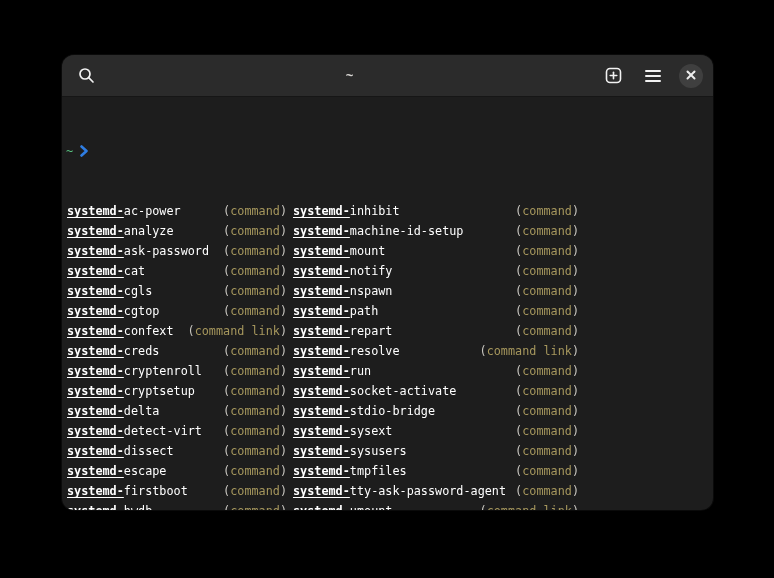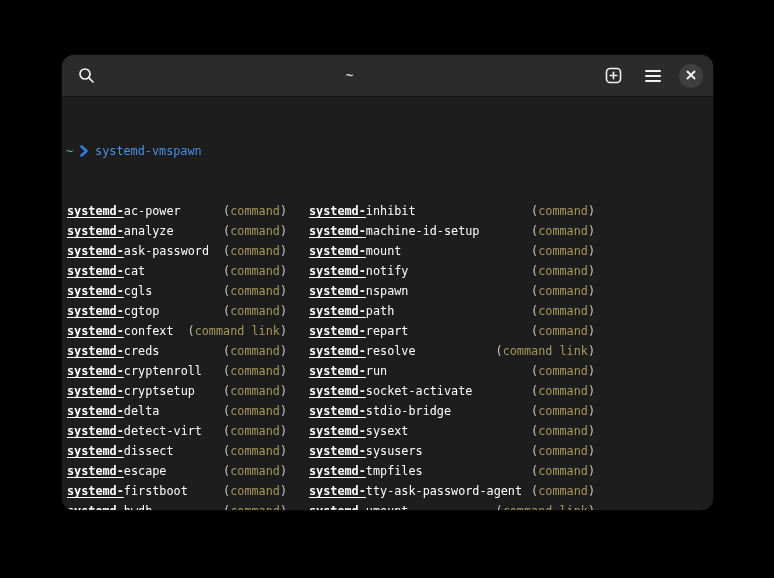--- a/index.html
+++ b/index.html
@@ -39,21 +39,21 @@
   .terminal{
     padding:4px 4px 0 4px;
     font-family:"DejaVu Sans Mono","Liberation Mono",monospace;
     font-size:11.8px;line-height:20px;color:var(--text-fg);
     white-space:pre;cursor:text;
   }
   .prompt-line{height:20px;display:flex;align-items:center;}
   .p-cwd{color:var(--prompt-cwd-fg);}
   .p-chevron{display:inline-flex;align-items:center;margin:0 7px 0 7px;}
   .p-cmd{color:var(--command-fg);}
-  .completions{display:flex;gap:20px;align-items:flex-start;}
+  .completions{display:flex;gap:4px;align-items:flex-start;}
   .col{display:flex;flex-direction:column;}
   .col-0{width:222px;}
   .col-1{width:288px;text-align:center;}
   .item{display:flex;justify-content:space-between;height:20px;align-items:center;padding:0 1px;}
   .cname{color:var(--text-fg);}
   .prefix{font-weight:bold;text-decoration:underline;text-underline-offset:2px;}
   .cdesc .paren{color:var(--paren-fg);}
   .cdesc .dword{color:var(--desc-fg);}
 </style>
 </head>
@@ -103,20 +103,19 @@
   </div>
 
   <div class="terminal">
     <div class="prompt-line">
       <span class="p-cwd">~</span>
       <span class="p-chevron">
         <svg width="8" height="12" viewBox="0 0 8 12" fill="none" stroke="#2f7de2" stroke-width="2.6" stroke-linecap="round" stroke-linejoin="round">
           <polyline points="1.5,1.5 6.5,6 1.5,10.5"></polyline>
         </svg>
       </span>
-      <span class="p-cmd">systemd-vmspawn</span>
     </div>
     <div class="completions">
       <div class="col col-0"><div class="item"><span class="cname"><span class="prefix">systemd-</span>ac-power</span><span class="cdesc"><span class="paren">(</span><span class="dword">command</span><span class="paren">)</span></span></div><div class="item"><span class="cname"><span class="prefix">systemd-</span>analyze</span><span class="cdesc"><span class="paren">(</span><span class="dword">command</span><span class="paren">)</span></span></div><div class="item"><span class="cname"><span class="prefix">systemd-</span>ask-password</span><span class="cdesc"><span class="paren">(</span><span class="dword">command</span><span class="paren">)</span></span></div><div class="item"><span class="cname"><span class="prefix">systemd-</span>cat</span><span class="cdesc"><span class="paren">(</span><span class="dword">command</span><span class="paren">)</span></span></div><div class="item"><span class="cname"><span class="prefix">systemd-</span>cgls</span><span class="cdesc"><span class="paren">(</span><span class="dword">command</span><span class="paren">)</span></span></div><div class="item"><span class="cname"><span class="prefix">systemd-</span>cgtop</span><span class="cdesc"><span class="paren">(</span><span class="dword">command</span><span class="paren">)</span></span></div><div class="item"><span class="cname"><span class="prefix">systemd-</span>confext</span><span class="cdesc"><span class="paren">(</span><span class="dword">command link</span><span class="paren">)</span></span></div><div class="item"><span class="cname"><span class="prefix">systemd-</span>creds</span><span class="cdesc"><span class="paren">(</span><span class="dword">command</span><span class="paren">)</span></span></div><div class="item"><span class="cname"><span class="prefix">systemd-</span>cryptenroll</span><span class="cdesc"><span class="paren">(</span><span class="dword">command</span><span class="paren">)</span></span></div><div class="item"><span class="cname"><span class="prefix">systemd-</span>cryptsetup</span><span class="cdesc"><span class="paren">(</span><span class="dword">command</span><span class="paren">)</span></span></div><div class="item"><span class="cname"><span class="prefix">systemd-</span>delta</span><span class="cdesc"><span class="paren">(</span><span class="dword">command</span><span class="paren">)</span></span></div><div class="item"><span class="cname"><span class="prefix">systemd-</span>detect-virt</span><span class="cdesc"><span class="paren">(</span><span class="dword">command</span><span class="paren">)</span></span></div><div class="item"><span class="cname"><span class="prefix">systemd-</span>dissect</span><span class="cdesc"><span class="paren">(</span><span class="dword">command</span><span class="paren">)</span></span></div><div class="item"><span class="cname"><span class="prefix">systemd-</span>escape</span><span class="cdesc"><span class="paren">(</span><span class="dword">command</span><span class="paren">)</span></span></div><div class="item"><span class="cname"><span class="prefix">systemd-</span>firstboot</span><span class="cdesc"><span class="paren">(</span><span class="dword">command</span><span class="paren">)</span></span></div><div class="item"><span class="cname"><span class="prefix">systemd-</span>hwdb</span><span class="cdesc"><span class="paren">(</span><span class="dword">command</span><span class="paren">)</span></span></div></div>
       <div class="col col-1"><div class="item"><span class="cname"><span class="prefix">systemd-</span>inhibit</span><span class="cdesc"><span class="paren">(</span><span class="dword">command</span><span class="paren">)</span></span></div><div class="item"><span class="cname"><span class="prefix">systemd-</span>machine-id-setup</span><span class="cdesc"><span class="paren">(</span><span class="dword">command</span><span class="paren">)</span></span></div><div class="item"><span class="cname"><span class="prefix">systemd-</span>mount</span><span class="cdesc"><span class="paren">(</span><span class="dword">command</span><span class="paren">)</span></span></div><div class="item"><span class="cname"><span class="prefix">systemd-</span>notify</span><span class="cdesc"><span class="paren">(</span><span class="dword">command</span><span class="paren">)</span></span></div><div class="item"><span class="cname"><span class="prefix">systemd-</span>nspawn</span><span class="cdesc"><span class="paren">(</span><span class="dword">command</span><span class="paren">)</span></span></div><div class="item"><span class="cname"><span class="prefix">systemd-</span>path</span><span class="cdesc"><span class="paren">(</span><span class="dword">command</span><span class="paren">)</span></span></div><div class="item"><span class="cname"><span class="prefix">systemd-</span>repart</span><span class="cdesc"><span class="paren">(</span><span class="dword">command</span><span class="paren">)</span></span></div><div class="item"><span class="cname"><span class="prefix">systemd-</span>resolve</span><span class="cdesc"><span class="paren">(</span><span class="dword">command link</span><span class="paren">)</span></span></div><div class="item"><span class="cname"><span class="prefix">systemd-</span>run</span><span class="cdesc"><span class="paren">(</span><span class="dword">command</span><span class="paren">)</span></span></div><div class="item"><span class="cname"><span class="prefix">systemd-</span>socket-activate</span><span class="cdesc"><span class="paren">(</span><span class="dword">command</span><span class="paren">)</span></span></div><div class="item"><span class="cname"><span class="prefix">systemd-</span>stdio-bridge</span><span class="cdesc"><span class="paren">(</span><span class="dword">command</span><span class="paren">)</span></span></div><div class="item"><span class="cname"><span class="prefix">systemd-</span>sysext</span><span class="cdesc"><span class="paren">(</span><span class="dword">command</span><span class="paren">)</span></span></div><div class="item"><span class="cname"><span class="prefix">systemd-</span>sysusers</span><span class="cdesc"><span class="paren">(</span><span class="dword">command</span><span class="paren">)</span></span></div><div class="item"><span class="cname"><span class="prefix">systemd-</span>tmpfiles</span><span class="cdesc"><span class="paren">(</span><span class="dword">command</span><span class="paren">)</span></span></div><div class="item"><span class="cname"><span class="prefix">systemd-</span>tty-ask-password-agent</span><span class="cdesc"><span class="paren">(</span><span class="dword">command</span><span class="paren">)</span></span></div><div class="item"><span class="cname"><span class="prefix">systemd-</span>umount</span><span class="cdesc"><span class="paren">(</span><span class="dword">command link</span><span class="paren">)</span></span></div></div>
     </div>
   </div>
 </div>
 
 </body></html>

